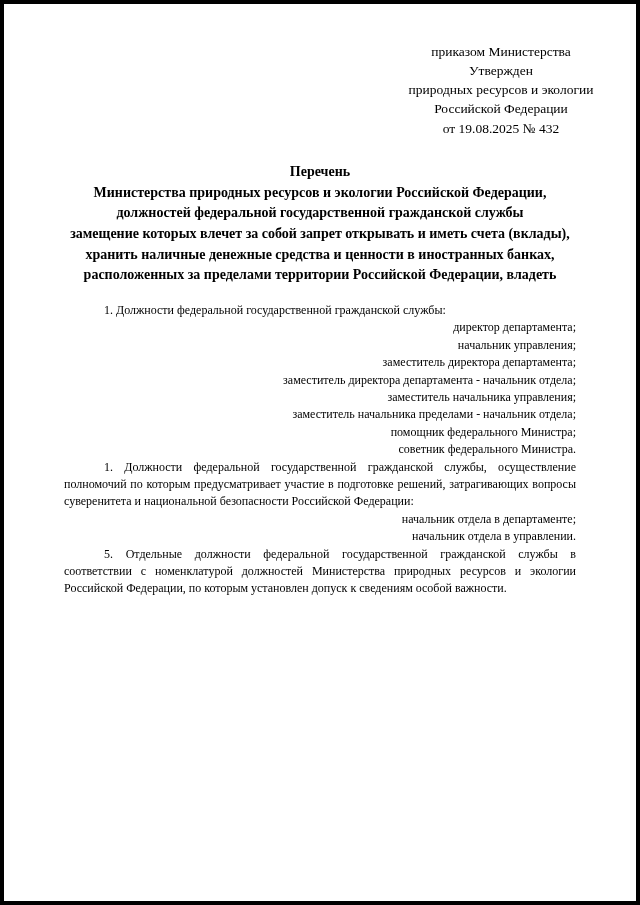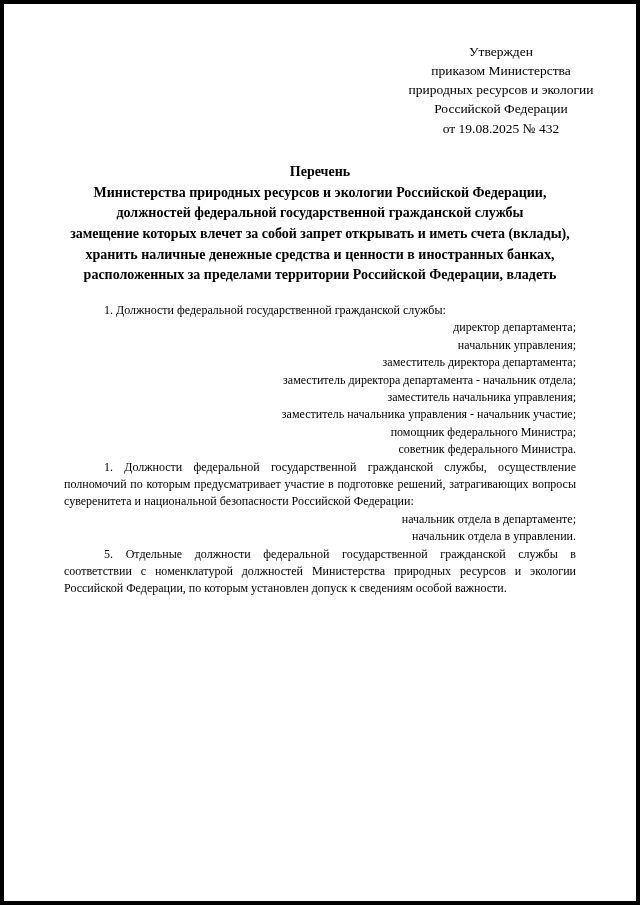--- a/index.html
+++ b/index.html
@@ -45,22 +45,22 @@
     padding-left: 40px;
     text-align: right;
   }
 </style>
 </head>
 <body>
 
 <div class="page">
 
   <div class="approval">
+    <div>приказом Министерства</div>
     <div>Утвержден</div>
-    <div>приказом Министерства</div>
     <div>природных ресурсов и экологии</div>
     <div>Российской Федерации</div>
     <div>от 19.08.2025 № 432</div>
   </div>
 
   <div class="doc-title">
     <div>Перечень</div>
     <div>Министерства природных ресурсов и экологии Российской Федерации,</div>
     <div>должностей федеральной государственной гражданской службы</div>
     <div>замещение которых влечет за собой запрет открывать и иметь счета (вклады),</div>
@@ -70,21 +70,21 @@
 
   <div class="doc-body">
 
     <p class="para">1. Должности федеральной государственной гражданской службы:</p>
     <div>
       <div class="list-item">директор департамента;</div>
       <div class="list-item">начальник управления;</div>
       <div class="list-item">заместитель директора департамента;</div>
       <div class="list-item">заместитель директора департамента - начальник отдела;</div>
       <div class="list-item">заместитель начальника управления;</div>
-      <div class="list-item">заместитель начальника управления - начальник участие;</div>
+      <div class="list-item">заместитель начальника пределами - начальник отдела;</div>
       <div class="list-item">помощник федерального Министра;</div>
       <div class="list-item">советник федерального Министра.</div>
     </div>
 
     <p class="para">1. Должности федеральной государственной гражданской службы, осуществление полномочий по которым предусматривает участие в подготовке решений, затрагивающих вопросы суверенитета и национальной безопасности Российской Федерации:</p>
     <div>
       <div class="list-item">начальник отдела в департаменте;</div>
       <div class="list-item">начальник отдела в управлении.</div>
     </div>
 

